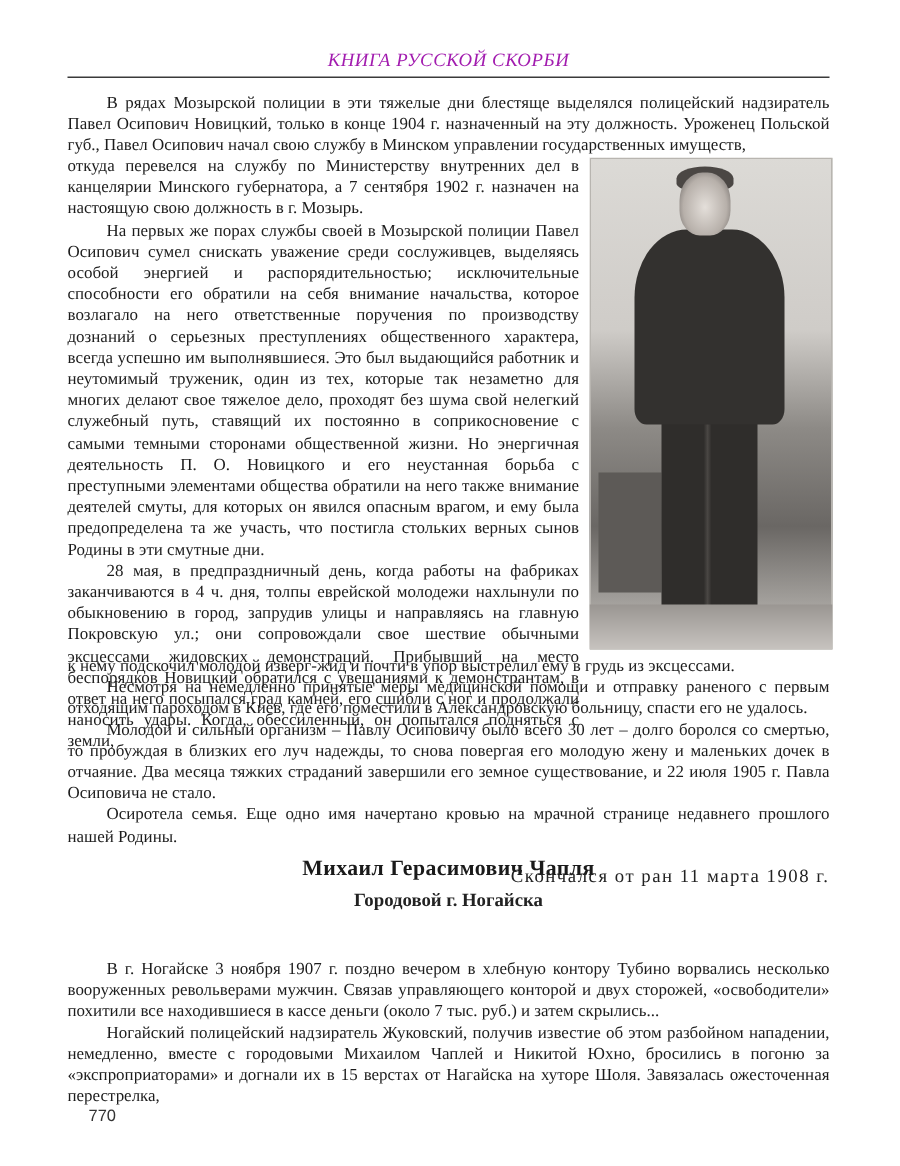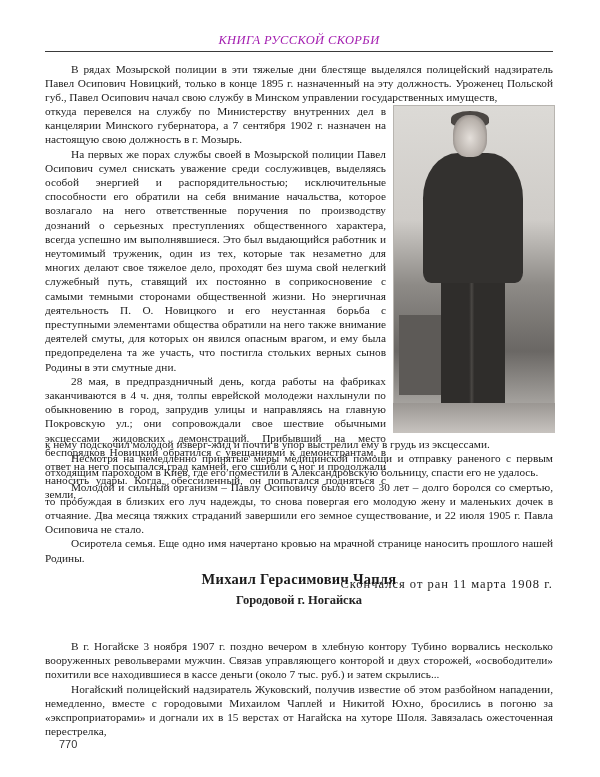--- a/index.html
+++ b/index.html
@@ -160,21 +160,21 @@
       color: #333;
     }
   </style>
 </head>
 <body>
 
 <div class="running-head">КНИГА РУССКОЙ СКОРБИ</div>
 <div class="head-rule"></div>
 
 <div class="text-block wide" style="top:62px;">
-  <p>В рядах Мозырской полиции в эти тяжелые дни блестяще выделялся полицейский надзиратель Павел Осипович Новицкий, только в конце 1895 г. назначенный на эту должность. Уроженец Польской губ., Павел Осипович начал свою службу в Минском управлении государственных имуществ,</p>
+  <p>В рядах Мозырской полиции в эти тяжелые дни блестяще выделялся полицейский надзиратель Павел Осипович Новицкий, только в конце 1904 г. назначенный на эту должность. Уроженец Польской губ., Павел Осипович начал свою службу в Минском управлении государственных имуществ,</p>
 </div>
 
 <div class="text-block narrow" style="top:104px; width:341px;">
   <p class="no-indent">откуда перевелся на службу по Министерству внутренних дел в канцелярии Минского губернатора, а 7 сентября 1902 г. назначен на настоящую свою должность в г. Мозырь.</p>
   <p>На первых же порах службы своей в Мозырской полиции Павел Осипович сумел снискать уважение среди сослуживцев, выделяясь особой энергией и распорядительностью; исключительные способности его обратили на себя внимание начальства, которое возлагало на него ответственные поручения по производству дознаний о серьезных преступлениях общественного характера, всегда успешно им выполнявшиеся. Это был выдающийся работник и неутомимый труженик, один из тех, которые так незаметно для многих делают свое тяжелое дело, проходят без шума свой нелегкий служебный путь, ставящий их постоянно в соприкосновение с самыми темными сторонами общественной жизни. Но энергичная деятельность П. О. Новицкого и его неустанная борьба с преступными элементами общества обратили на него также внимание деятелей смуты, для которых он явился опасным врагом, и ему была предопределена та же участь, что постигла стольких верных сынов Родины в эти смутные дни.</p>
   <p>28 мая, в предпраздничный день, когда работы на фабриках заканчиваются в 4 ч. дня, толпы еврейской молодежи нахлынули по обыкновению в город, запрудив улицы и направляясь на главную Покровскую ул.; они сопровождали свое шествие обычными эксцессами жидовских демонстраций. Прибывший на место беспорядков Новицкий обратился с увещаниями к демонстрантам, в ответ на него посыпался град камней, его сшибли с ног и продолжали наносить удары. Когда, обессиленный, он попытался подняться с земли,</p>
 </div>
 
 <div class="photo">
   <div class="stand"></div>
@@ -182,21 +182,21 @@
   <div class="figure-body"></div>
   <div class="figure-hair"></div>
   <div class="figure-head"></div>
   <div class="floor"></div>
 </div>
 
 <div class="text-block wide" style="top:437px;">
   <p class="no-indent">к нему подскочил молодой изверг-жид и почти в упор выстрелил ему в грудь из эксцессами.</p>
   <p>Несмотря на немедленно принятые меры медицинской помощи и отправку раненого с первым отходящим пароходом в Киев, где его поместили в Александровскую больницу, спасти его не удалось.</p>
   <p>Молодой и сильный организм – Павлу Осиповичу было всего 30 лет – долго боролся со смертью, то пробуждая в близких его луч надежды, то снова повергая его молодую жену и маленьких дочек в отчаяние. Два месяца тяжких страданий завершили его земное существование, и 22 июля 1905 г. Павла Осиповича не стало.</p>
-  <p>Осиротела семья. Еще одно имя начертано кровью на мрачной странице наносить прошлого нашей Родины.</p>
+  <p>Осиротела семья. Еще одно имя начертано кровью на мрачной странице недавнего прошлого нашей Родины.</p>
 </div>
 
 <div class="section-title">Михаил Герасимович Чапля</div>
 <div class="section-subtitle">Городовой г. Ногайска</div>
 <div class="section-death">Скончался от ран 11 марта 1908 г.</div>
 
 <div class="text-block wide" style="top:639px;">
   <p>В г. Ногайске 3 ноября 1907 г. поздно вечером в хлебную контору Тубино ворвались несколько вооруженных револьверами мужчин. Связав управляющего конторой и двух сторожей, «освободители» похитили все находившиеся в кассе деньги (около 7 тыс. руб.) и затем скрылись...</p>
   <p>Ногайский полицейский надзиратель Жуковский, получив известие об этом разбойном нападении, немедленно, вместе с городовыми Михаилом Чаплей и Никитой Юхно, бросились в погоню за «экспроприаторами» и догнали их в 15 верстах от Нагайска на хуторе Шоля. Завязалась ожесточенная перестрелка,</p>
 </div>

